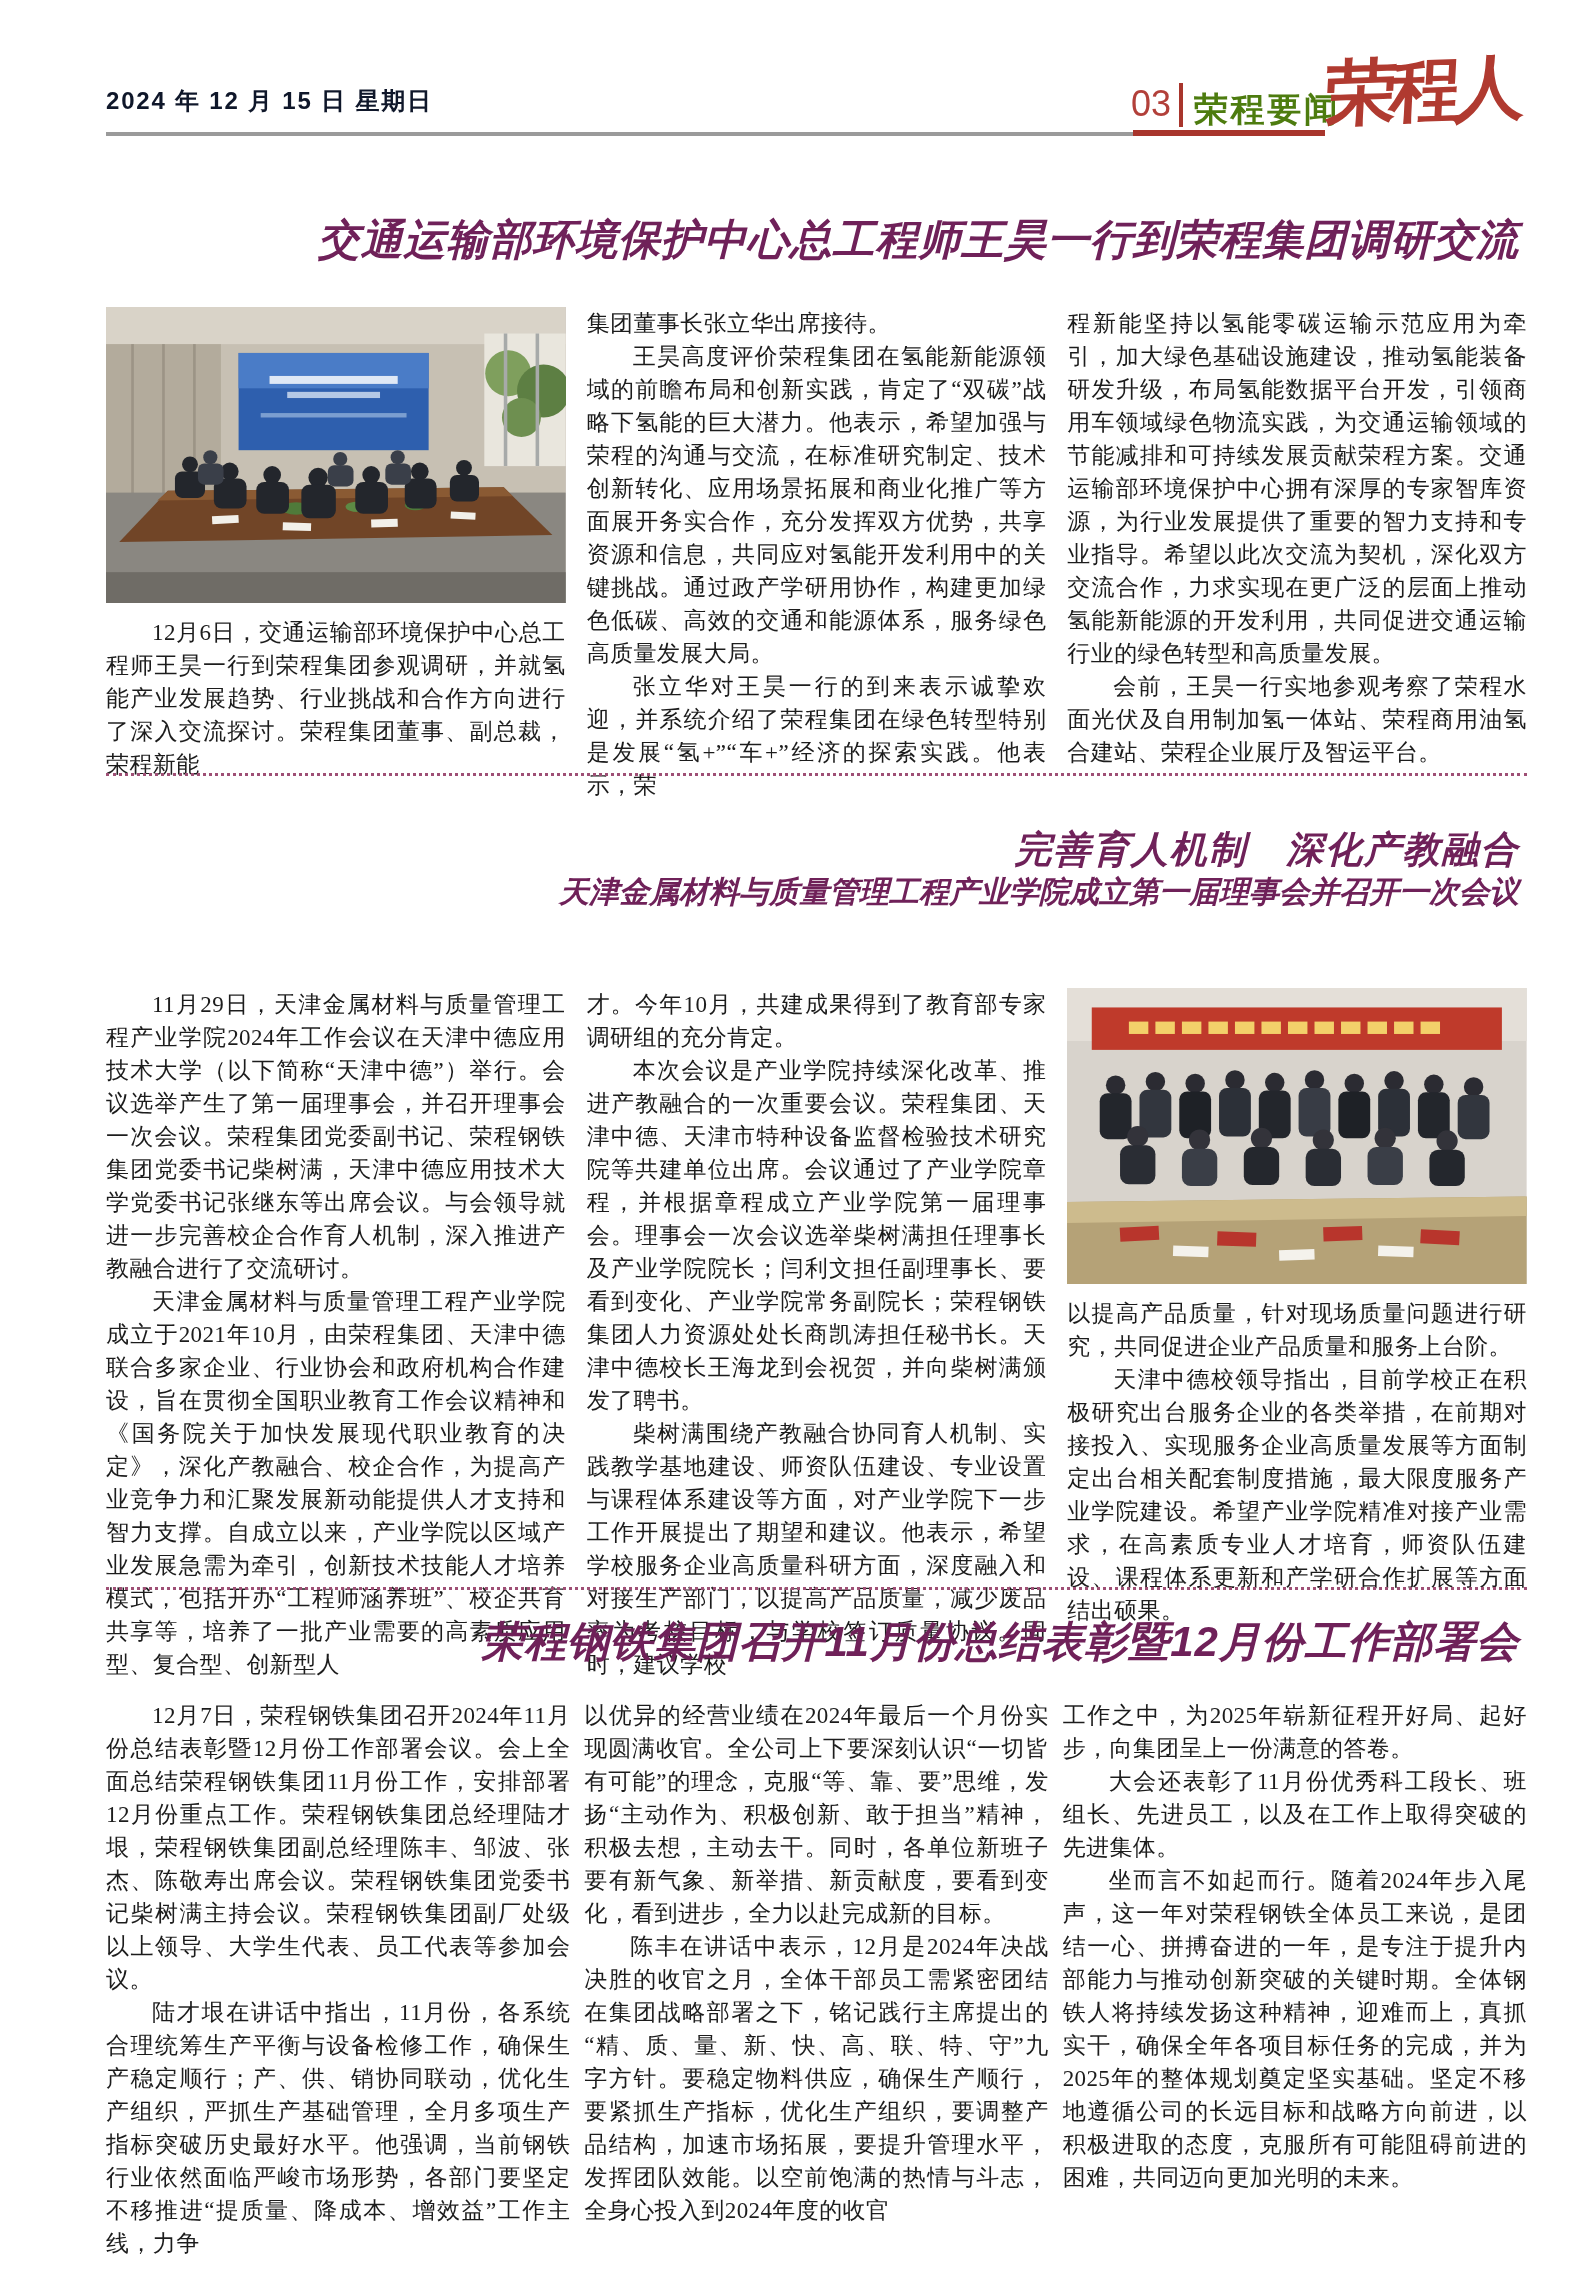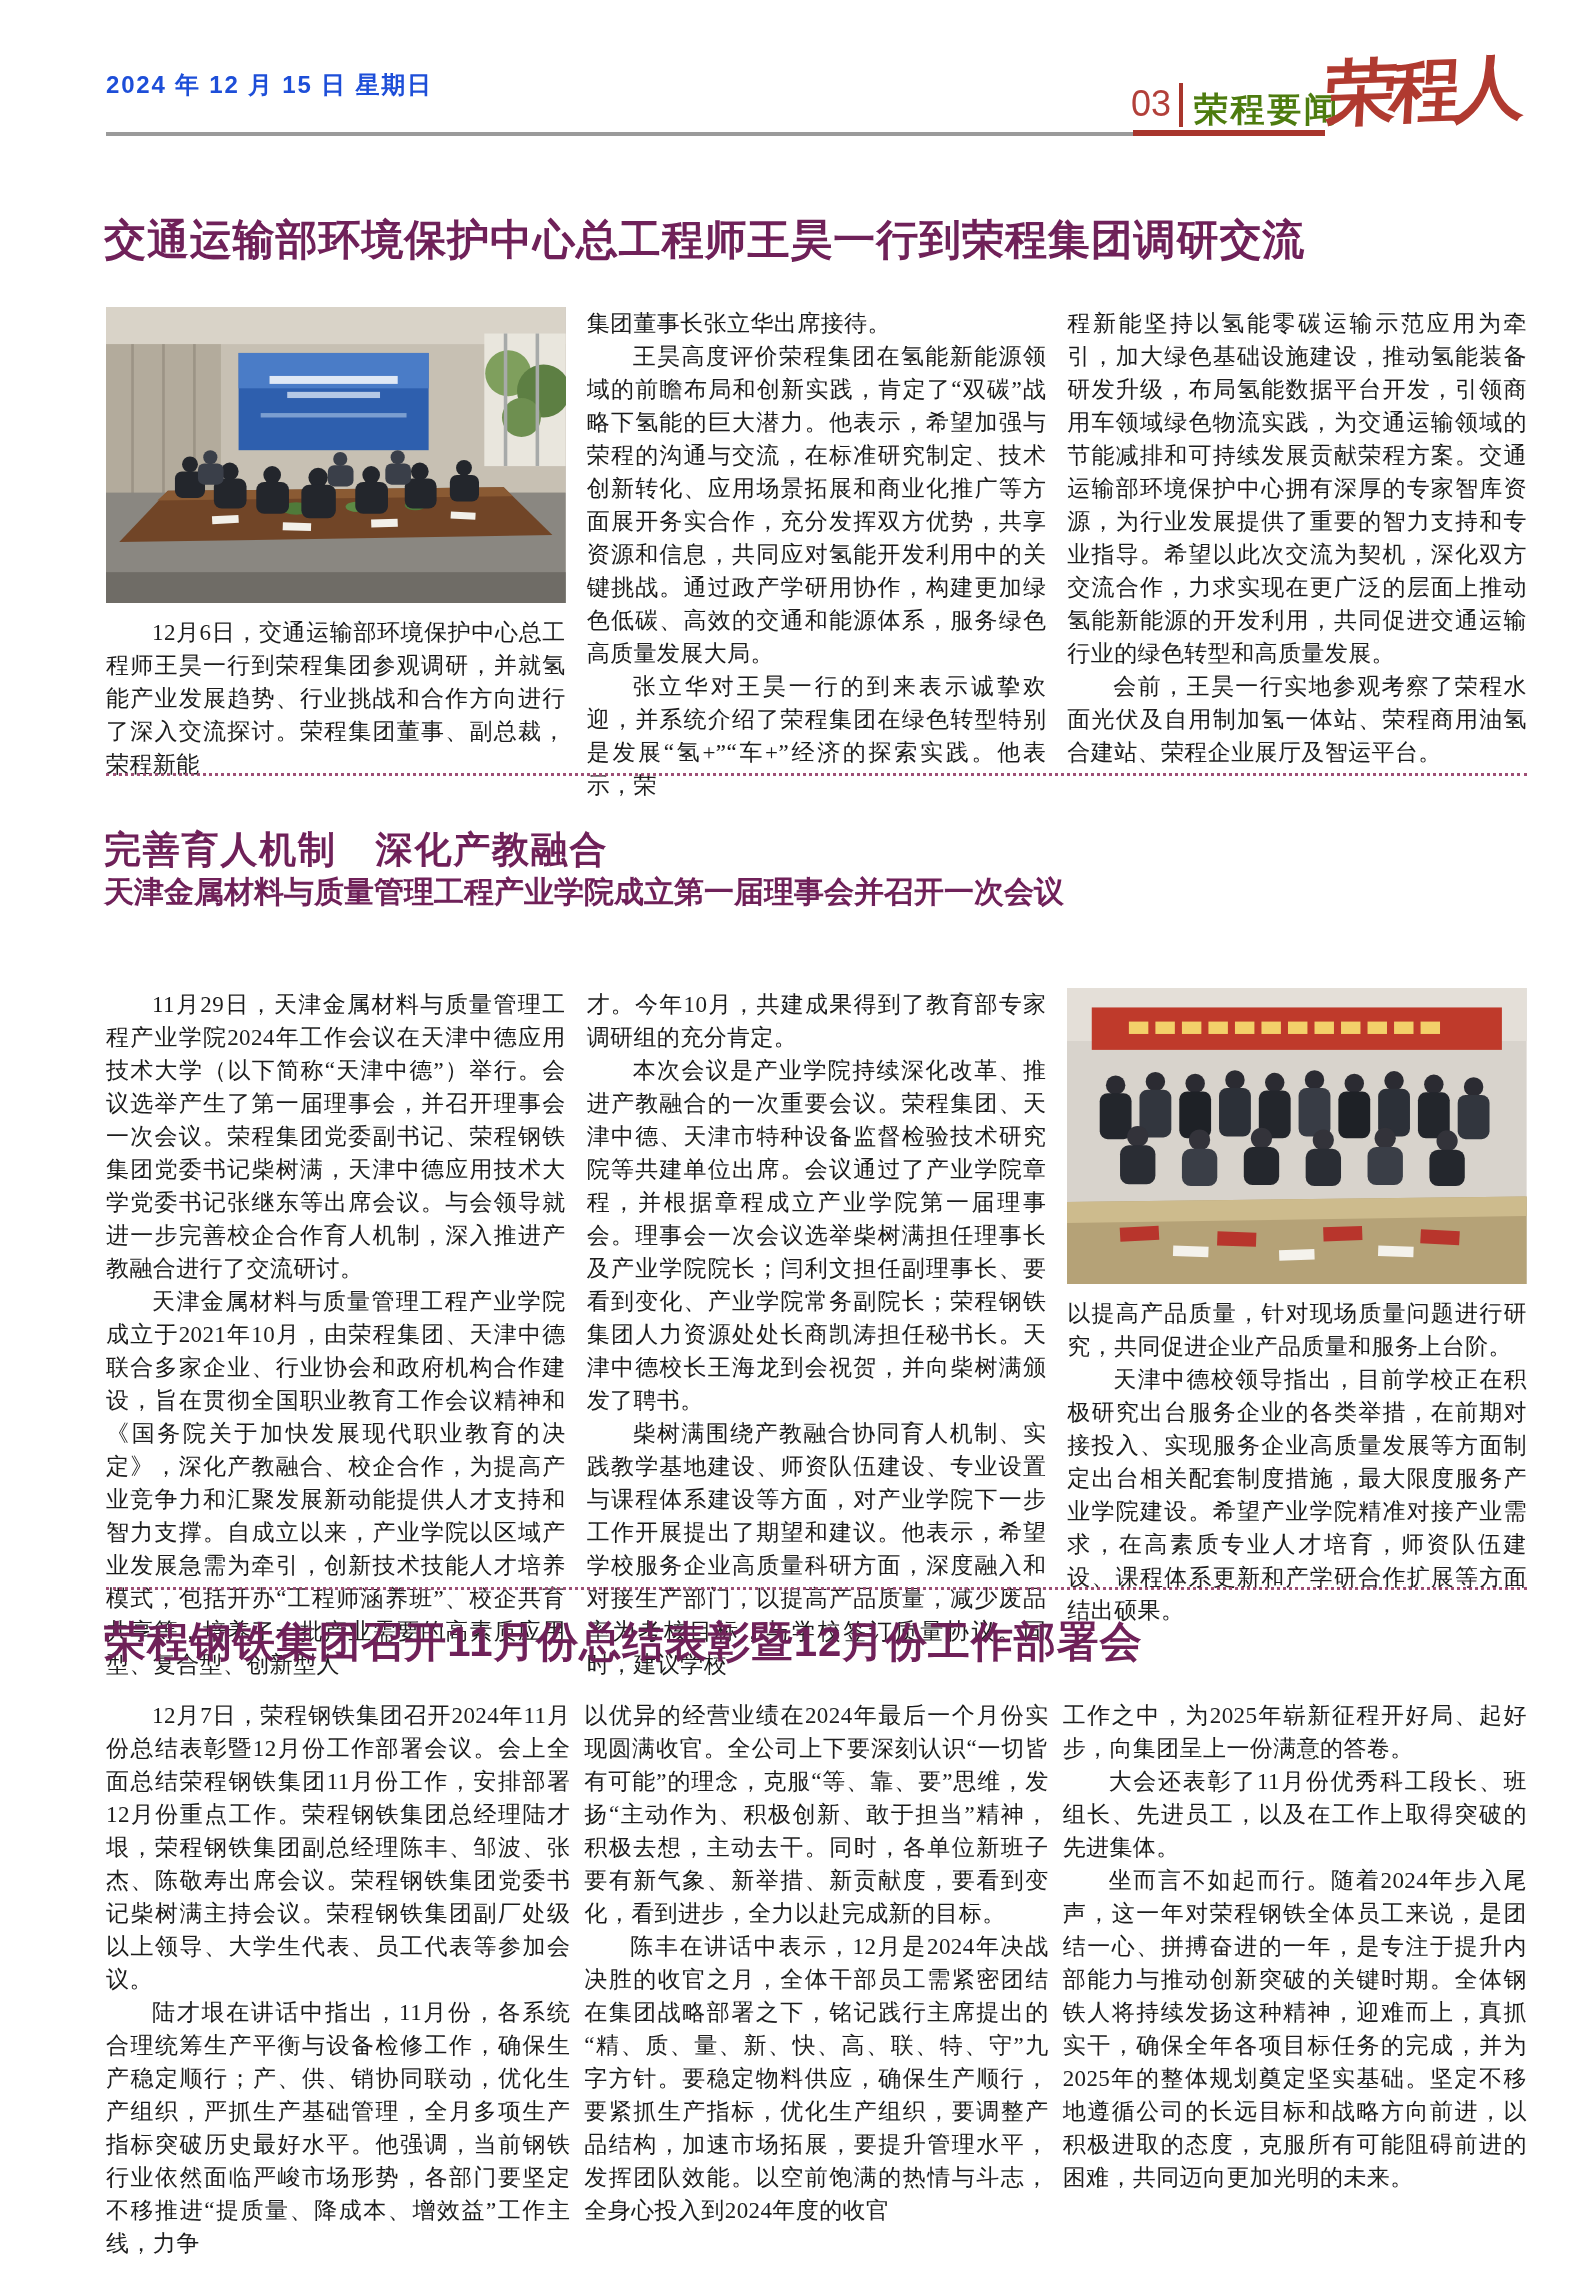--- a/index.html
+++ b/index.html
@@ -3,23 +3,23 @@
 <meta charset="utf-8">
 <style>
   html,body{margin:0;padding:0;background:#e8e8e8;}
   .page{
     position:relative;width:1589px;height:2295px;margin:0 auto;
     background:#ffffff;overflow:hidden;
     font-family:"Liberation Serif","DejaVu Serif",serif;color:#1c1c1c;
   }
   
   .issue-date{
-    position:absolute;left:106px;top:69px;
-    font-family:"Liberation Sans","DejaVu Sans",sans-serif;
-    font-weight:bold;font-size:24px;letter-spacing:1.8px;color:#1d4ed8;
+    position:absolute;left:106px;top:85px;
+    font-family:"Liberation Sans","DejaVu Sans",sans-serif;
+    font-weight:bold;font-size:24px;letter-spacing:1.8px;color:#0f172a;
   }
   .page-no{
     position:absolute;left:1131px;top:83px;
     font-family:"Liberation Sans","DejaVu Sans",sans-serif;
     font-size:36px;color:#b2403a;
   }
   .vbar{position:absolute;left:1179px;top:83px;width:4.4px;height:44px;background:#a8352c;}
   .section-name{
     position:absolute;left:1194px;top:87px;
     font-family:"Liberation Sans","DejaVu Sans",sans-serif;
@@ -29,23 +29,23 @@
     position:absolute;left:1326px;top:55px;width:216px;
     font-family:"Liberation Serif","DejaVu Serif",serif;
     font-weight:bold;font-size:71px;line-height:1;color:#b03a30;
     transform:skewX(-5deg) rotate(-2deg);letter-spacing:-7px;white-space:nowrap;
   }
   .hrule{position:absolute;left:106px;top:132px;width:1027px;height:3.5px;background:#9a9a9a;}
   .hrule-red{position:absolute;left:1133px;top:130px;width:192px;height:6.2px;background:#a8352c;}
 
   
   .headline{
-    position:absolute;left:104px;width:1421px;text-align:left;
-    font-family:"Liberation Sans","DejaVu Sans",sans-serif;
-    font-weight:bold;color:#6f2159;margin:0;white-space:nowrap;
+    position:absolute;left:98px;width:1421px;text-align:right;
+    font-family:"Liberation Sans","DejaVu Sans",sans-serif;
+    font-weight:bold;color:#6f2159;margin:0;white-space:nowrap;font-style:italic;
   }
   #a1-title{top:212px;font-size:42px;letter-spacing:0.9px;}
   #a2-kicker{top:825px;font-size:37px;letter-spacing:1.8px;}
   #a2-title{top:872px;font-size:30px;letter-spacing:0px;}
   #a3-title{top:1614px;font-size:42px;letter-spacing:0.9px;}
 
   
   .cols{
     position:absolute;left:106px;width:1421px;
     display:grid;grid-template-columns:repeat(3,1fr);column-gap:21px;

